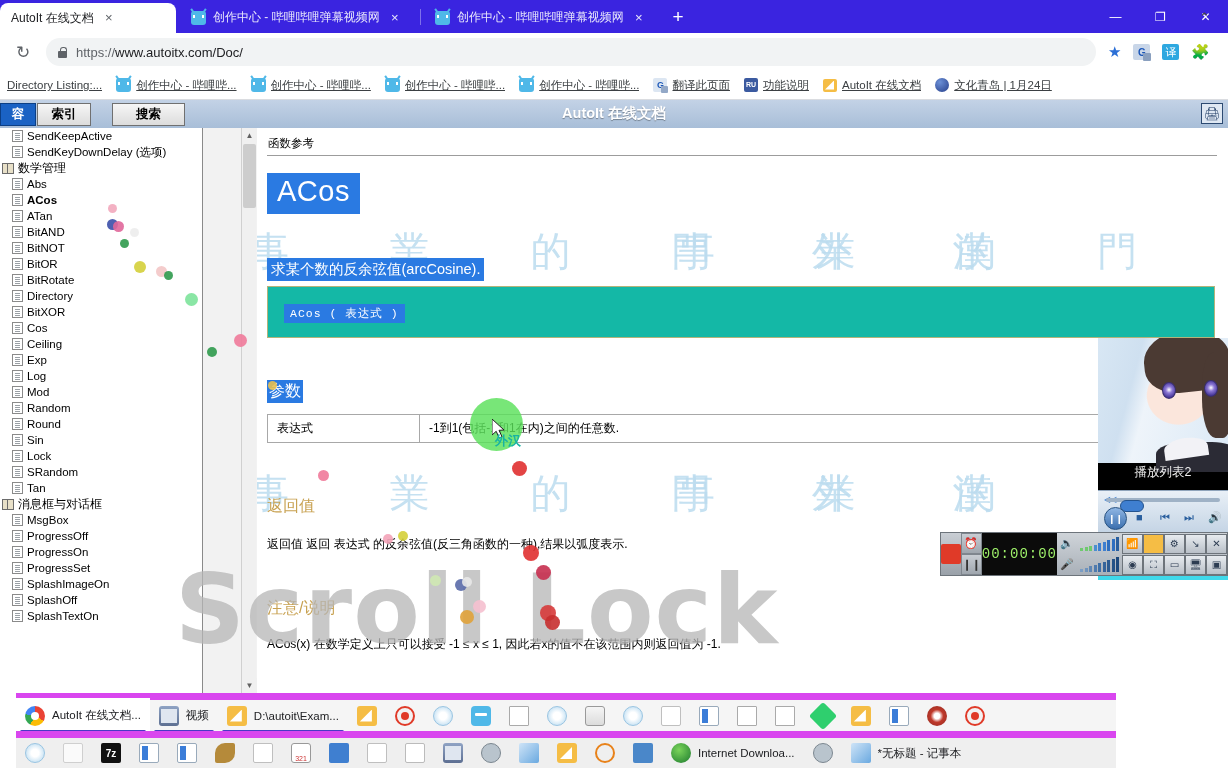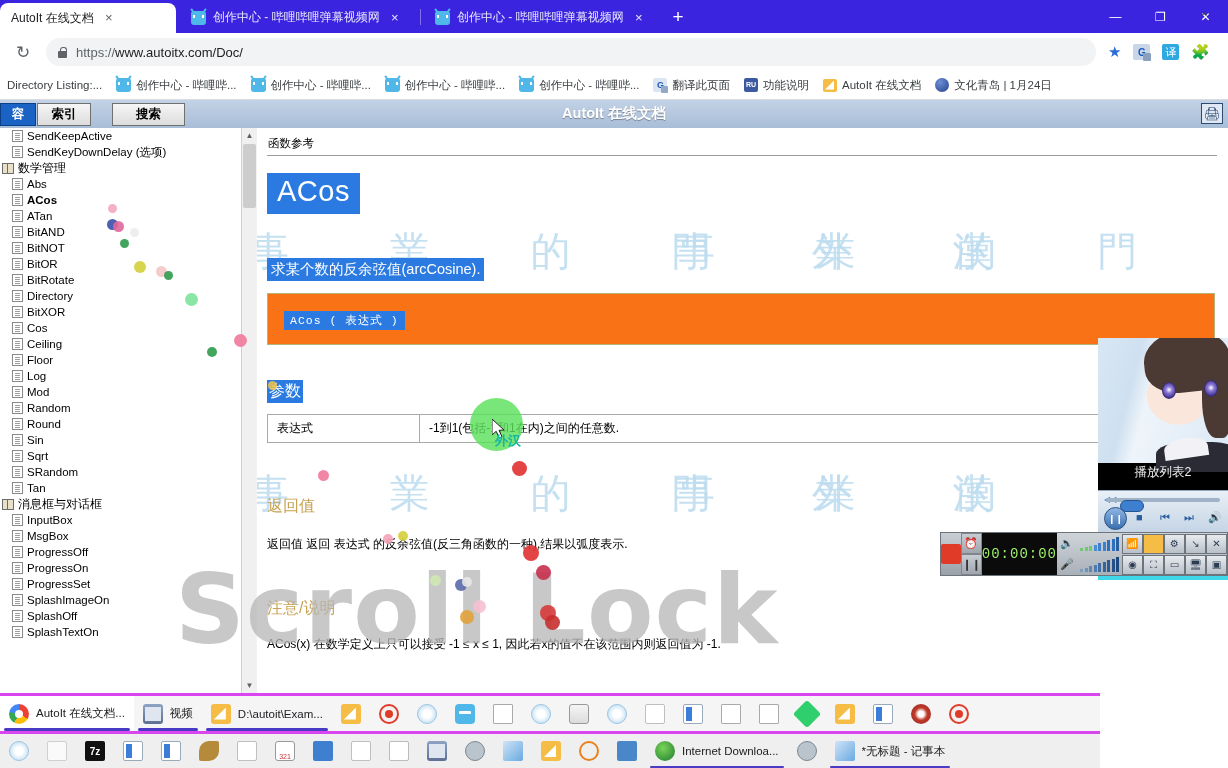--- a/index.html
+++ b/index.html
@@ -108,21 +108,21 @@
   .puzzle-ico { color: #5f6368; font-size: 15px; }
 
   
   .bookmarks {
     position: absolute; left: 0; top: 71px; width: 1228px; height: 29px;
     background: #ffffff; display: flex; align-items: center;
     font-size: 11.5px; color: #3c4043; white-space: nowrap;
     border-bottom: 1px solid #dadce0;
   }
   .bm { display: flex; align-items: center; gap: 5px; padding: 0 7px; height: 22px; }
-  .bm .lbl { max-width: 112px; overflow: hidden; text-overflow: ellipsis; }
+  .bm .lbl { max-width: 112px; overflow: hidden; text-overflow: ellipsis; text-decoration: underline; }
   .bm-g {
     width: 14px; height: 14px; background: #dce6f2; border-radius: 2px;
     font-size: 9px; color: #1a56b8; font-weight: bold; text-align: center;
     line-height: 14px; flex: none; position: relative;
   }
   .bm-g::after{content:"";position:absolute;right:-1px;bottom:-1px;width:7px;height:7px;background:#93a8c7;border-radius:1px;}
   .bm-ru {
     width: 14px; height: 14px; background: #3b5aa0; border-radius: 2px;
     font-size: 7px; color: #fff; font-weight: bold; text-align: center;
     line-height: 14px; flex: none;
@@ -166,21 +166,21 @@
   }
   .print-btn {
     position: absolute; right: 5px; top: 3px; width: 22px; height: 21px;
     border: 1px solid #2c4a72; background: #dfe8f3;
     display: flex; align-items: center; justify-content: center;
     font-size: 13px; color: #14325c;
   }
 
   
   .tree-pane {
-    position: absolute; left: 0; top: 28px; width: 256px; height: 565px;
+    position: absolute; left: 0; top: 28px; width: 203px; height: 565px;
     background: #ffffff; overflow: hidden;
     border-right: 1px solid #8a8a8a;
   }
   .tree-node {
     height: 16px; display: flex; align-items: center; gap: 4px;
     font-size: 11.5px; color: #000; padding-left: 6px; white-space: nowrap;
   }
   .tree-node.leaf { padding-left: 12px; }
   .tree-node.bold { font-weight: bold; }
   .tree-node.group { font-weight: normal; padding-left: 2px; font-size: 12px; }
@@ -231,21 +231,21 @@
     font-size: 29px; font-weight: 300; padding: 2px 10px 6px 10px;
     letter-spacing: .5px;
   }
   .doc-desc {
     position: absolute; left: 10px; top: 130px;
     background: #2a7ae2; color: #ffffff;
     font-size: 14.5px; padding: 2px 4px;
   }
   .code-box {
     position: absolute; left: 10px; top: 158px; width: 948px; height: 52px;
-    background: #f97316; border: 1px solid #b3b37a; margin-top: 7px;
+    background: #14b8a6; border: 1px solid #b3b37a;
   }
   .code-text {
     position: absolute; left: 16px; top: 17px;
     background: #2a7ae2; color: #ffffff;
     font-family: "Liberation Mono", "DejaVu Sans Mono", monospace;
     font-size: 11.5px; padding: 2px 6px; letter-spacing: 1px;
   }
   .sect-head {
     position: absolute; left: 10px;
     font-size: 16px; color: #c8a252; font-weight: normal;
@@ -382,22 +382,22 @@
   .eq-bars i { width: 3px; display: block; }
   .mb-btn {
     width: 21px; height: 20px; border: 1px solid #6d747b;
     background: linear-gradient(#e7ebef,#b9c0c8);
     display: flex; align-items: center; justify-content: center;
     font-size: 10px; color: #2c3c52;
   }
 
   
   .taskbar {
-    position: absolute; left: 0; width: 1100px; height: 38px;
-    background: #f5f5f5; border-top: 3px solid #d946ef;
+    position: absolute; left: 16px; width: 1100px; height: 38px;
+    background: #f5f5f5; border-top: 7px solid #d946ef;
     display: flex; align-items: center;
   }
   .taskbar.row1 { top: 693px; }
   .taskbar.row2 { top: 731px; height: 37px; background: #efefef; }
   .tb-item {
     display: flex; align-items: center; gap: 7px; height: 36px;
     padding: 0 9px; font-size: 11.5px; color: #202124; white-space: nowrap;
     position: relative;
   }
   .tb-item.active { background: #ffffff; }
@@ -660,21 +660,21 @@
         <div class="tree-node leaf">
           <span class="page-ico"></span>
           <span>Cos</span>
         </div>
         <div class="tree-node leaf">
           <span class="page-ico"></span>
           <span>Ceiling</span>
         </div>
         <div class="tree-node leaf">
           <span class="page-ico"></span>
-          <span>Floor</span>
+          <span>Exp</span>
         </div>
         <div class="tree-node leaf">
           <span class="page-ico"></span>
           <span>Log</span>
         </div>
         <div class="tree-node leaf">
           <span class="page-ico"></span>
           <span>Mod</span>
         </div>
         <div class="tree-node leaf">
@@ -684,37 +684,33 @@
         <div class="tree-node leaf">
           <span class="page-ico"></span>
           <span>Round</span>
         </div>
         <div class="tree-node leaf">
           <span class="page-ico"></span>
           <span>Sin</span>
         </div>
         <div class="tree-node leaf">
           <span class="page-ico"></span>
-          <span>Sqrt</span>
+          <span>Lock</span>
         </div>
         <div class="tree-node leaf">
           <span class="page-ico"></span>
           <span>SRandom</span>
         </div>
         <div class="tree-node leaf">
           <span class="page-ico"></span>
           <span>Tan</span>
         </div>
         <div class="tree-node group">
           <span class="book-ico"></span>
           <span>消息框与对话框</span>
-        </div>
-        <div class="tree-node leaf">
-          <span class="page-ico"></span>
-          <span>InputBox</span>
         </div>
         <div class="tree-node leaf">
           <span class="page-ico"></span>
           <span>MsgBox</span>
         </div>
         <div class="tree-node leaf">
           <span class="page-ico"></span>
           <span>ProgressOff</span>
         </div>
         <div class="tree-node leaf">

